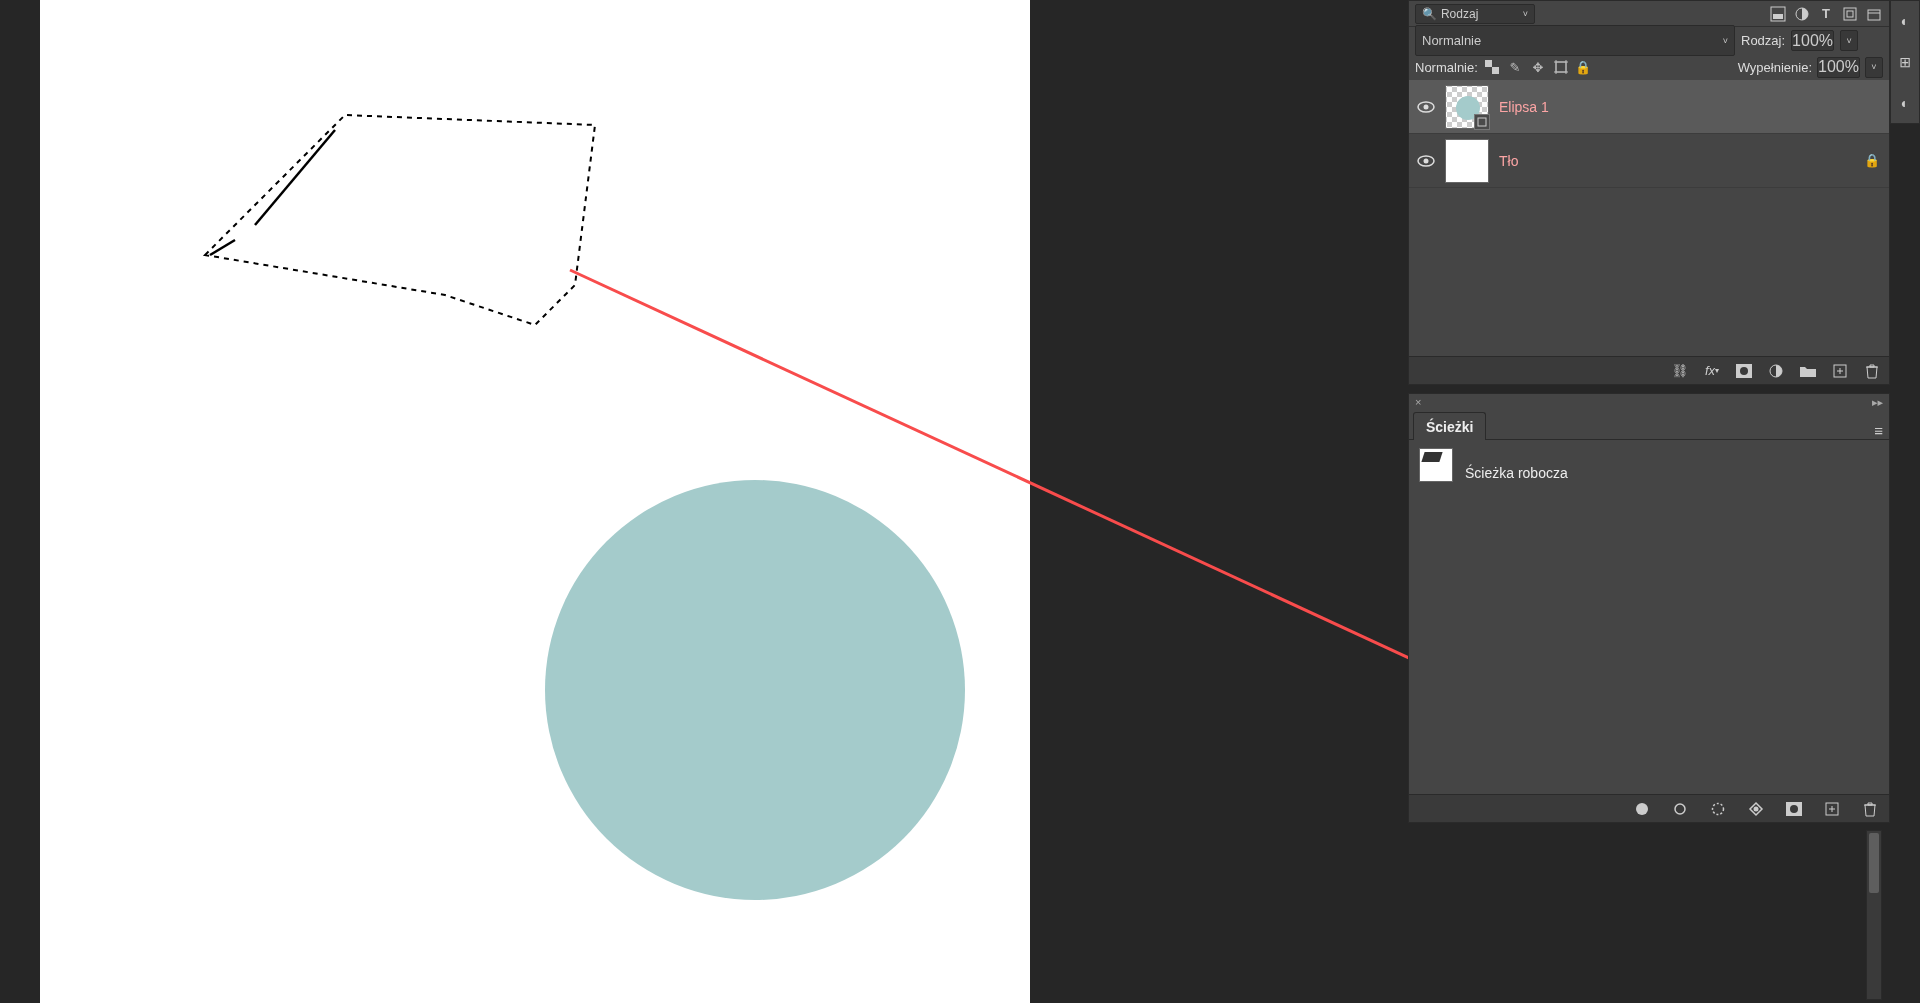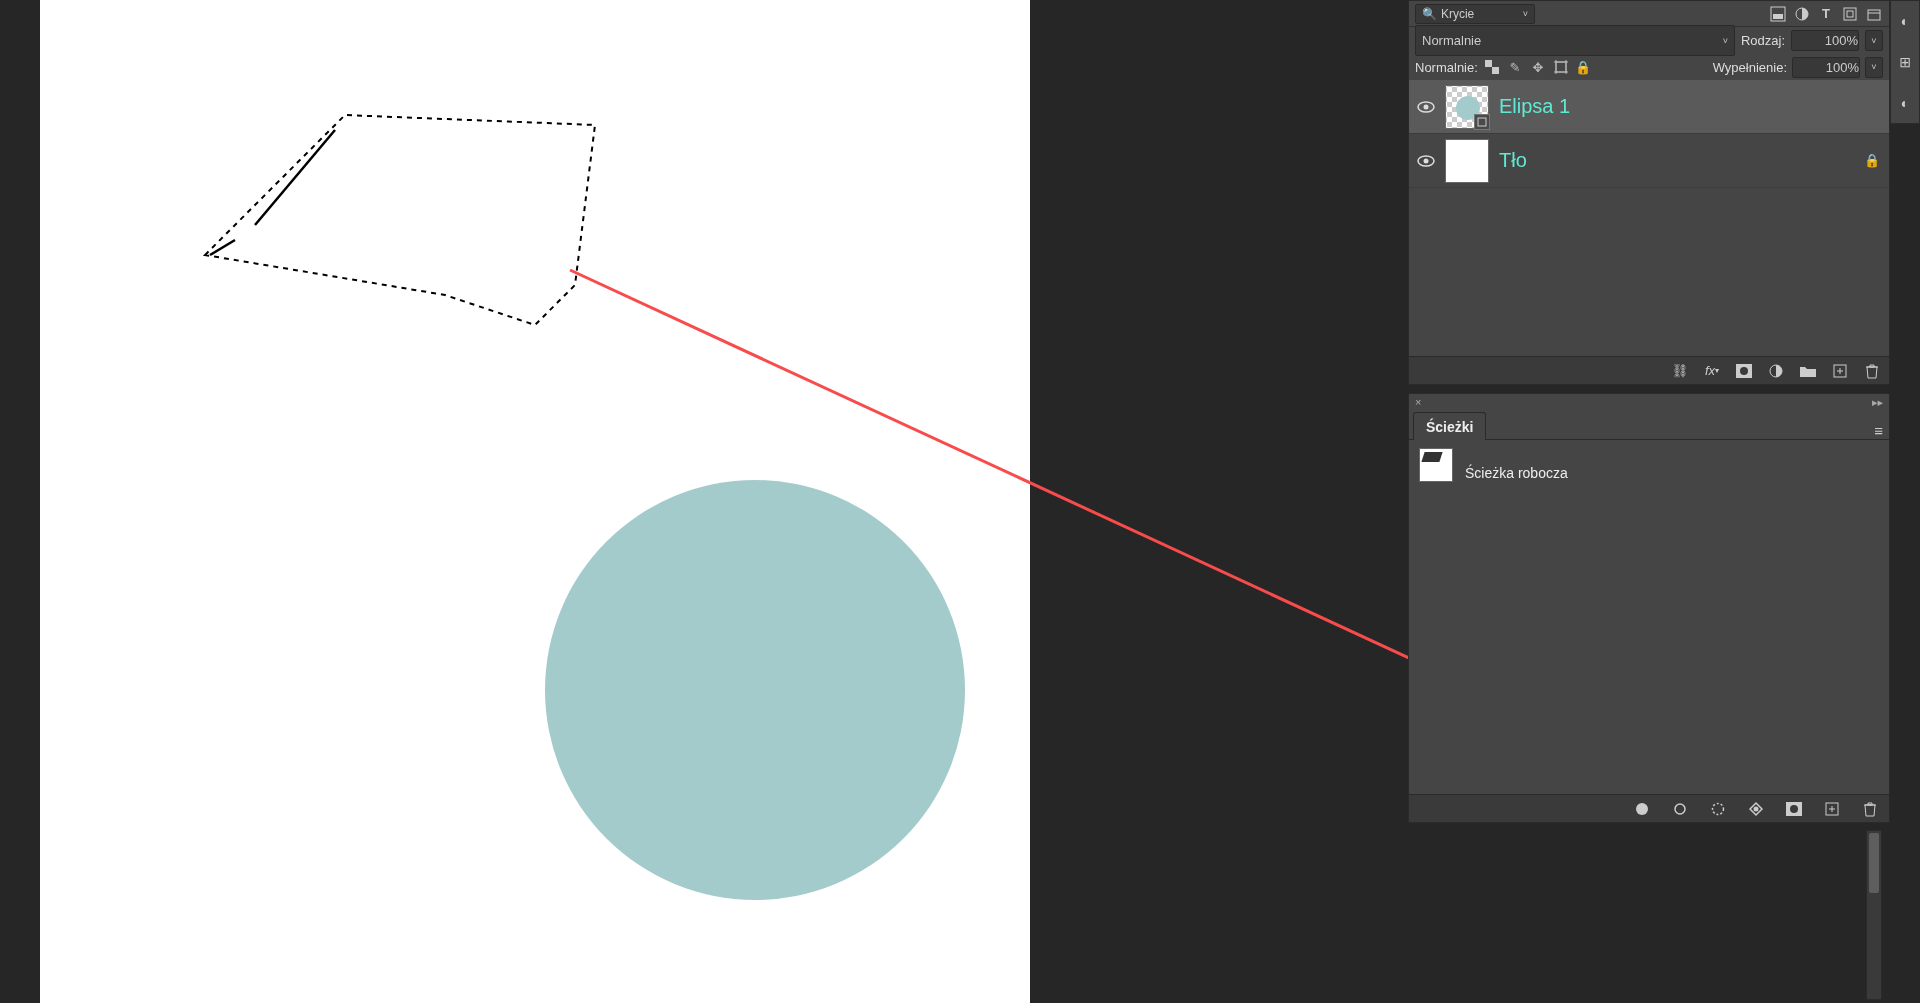--- a/index.html
+++ b/index.html
@@ -19,34 +19,34 @@
 
 
 .panel { position:absolute; background:#454545; border:1px solid #2a2a2a; }
 .layers-panel { right:30px; top:0; width:482px; height:385px; }
 .filter-row { height:26px; border-bottom:1px solid #303030; display:flex; align-items:center; padding:0 6px; gap:4px; font-size:13px; }
 .filter-input { display:flex; align-items:center; gap:4px; width:120px; height:20px; background:#383838; border:1px solid #2a2a2a; padding:0 6px; color:#ccc; font-size:12px; border-radius:2px; }
 .filter-badges { display:flex; gap:6px; margin-left:auto; align-items:center; }
 .badge-icon { width:18px; height:18px; display:flex; align-items:center; justify-content:center; font-size:13px; color:#ccc; }
 .blend-row { height:27px; display:flex; align-items:center; padding:0 6px; gap:6px; font-size:13px; }
 .dropdown { background:#383838; border:1px solid #2a2a2a; color:#ccc; height:31px; display:flex; align-items:center; padding:0 6px; font-size:13px; border-radius:2px; }
-.val-box { background:#383838; border:1px solid #2a2a2a; color:#ccc; height:21px; width:68px; display:flex; align-items:center; justify-content:flex-end; font-size:13px; border-radius:2px; }
+.val-box { background:#383838; border:1px solid #2a2a2a; color:#ccc; height:21px; width:43px; display:flex; align-items:center; justify-content:flex-start; font-size:16px; border-radius:2px; }
 .arrow-btn { width:18px; height:21px; background:#383838; border:1px solid #2a2a2a; display:flex; align-items:center; justify-content:center; font-size:9px; color:#ccc; border-radius:2px; }
 .lock-row { height:26px; display:flex; align-items:center; padding:0 6px; gap:5px; font-size:13px; }
 .lock-icon { width:18px; height:18px; display:flex; align-items:center; justify-content:center; font-size:13px; color:#bbb; }
 .layers-list { }
 .layer-row { height:54px; display:flex; align-items:center; padding:0 8px; gap:10px; border-bottom:1px solid #3c3c3c; }
 .layer-row.selected { background:#5a5a5a; }
 .eye { width:18px; height:18px; display:flex; align-items:center; justify-content:center; }
 .thumb { width:44px; height:44px; border:1px solid #666; position:relative; }
 .thumb.checker { background:repeating-conic-gradient(#ccc 0% 25%,#fff 0% 50%) 50%/10px 10px; }
 .thumb.white { background:#fff; }
 .thumb .mini-ellipse { position:absolute; left:10px; top:10px; width:24px; height:24px; border-radius:50%; background:#a4cbcb; }
 .thumb .corner-badge { position:absolute; right:-2px; bottom:-2px; width:16px; height:16px; background:#4a4a4a; border:1px solid #777; display:flex; align-items:center; justify-content:center; font-size:10px; }
-.layer-name { font-size:20px; color:#5eead4; }
+.layer-name { font-size:14px; color:#fca5a5; }
 .layer-lock { margin-left:auto; font-size:13px; color:#aaa; }
 .layers-footer { position:absolute; bottom:0; left:0; right:0; height:28px; background:#3a3a3a; border-top:1px solid #2a2a2a; display:flex; align-items:center; justify-content:flex-end; padding:0 8px; gap:14px; }
 .footer-btn { width:18px; height:18px; display:flex; align-items:center; justify-content:center; font-size:13px; color:#ccc; }
 
 
 .paths-panel { right:30px; top:393px; width:482px; height:430px; }
 .panel-close-row { height:16px; display:flex; align-items:center; padding-left:6px; font-size:11px; color:#aaa; }
 .panel-close-row .menu { margin-left:auto; margin-right:6px; }
 .panel-tabs { height:30px; display:flex; align-items:flex-end; border-bottom:1px solid #2a2a2a; padding-left:4px;justify-content:flex-end; }
 .tab { height:28px; padding:0 12px; display:flex; align-items:center; font-size:14px; font-weight:600; color:#eee; border:1px solid #2a2a2a; border-bottom:none; border-radius:3px 3px 0 0; background:#454545; position:relative; top:1px; }
@@ -88,21 +88,21 @@
   <line x1="570" y1="270" x2="1690" y2="788" stroke="#f84c4c" stroke-width="3"></line>
 </svg>
 <div class="annotation-box"></div>
 
 <div class="right-stack">
 
   <div class="panel layers-panel">
     <div class="filter-row">
       <div class="filter-input">
         <span>🔍</span>
-        <span>Krycie</span>
+        <span>Rodzaj</span>
         <span style="margin-left:auto;font-size:9px">˅</span>
       </div>
       <div class="filter-badges">
         <div class="badge-icon">
             <svg width="14" height="14">
               <rect width="14" height="14" fill="none" stroke="#ccc"></rect>
               <rect x="2" y="7" width="10" height="5" fill="#ccc"></rect>
             </svg>
           </div>
         <div class="badge-icon">

